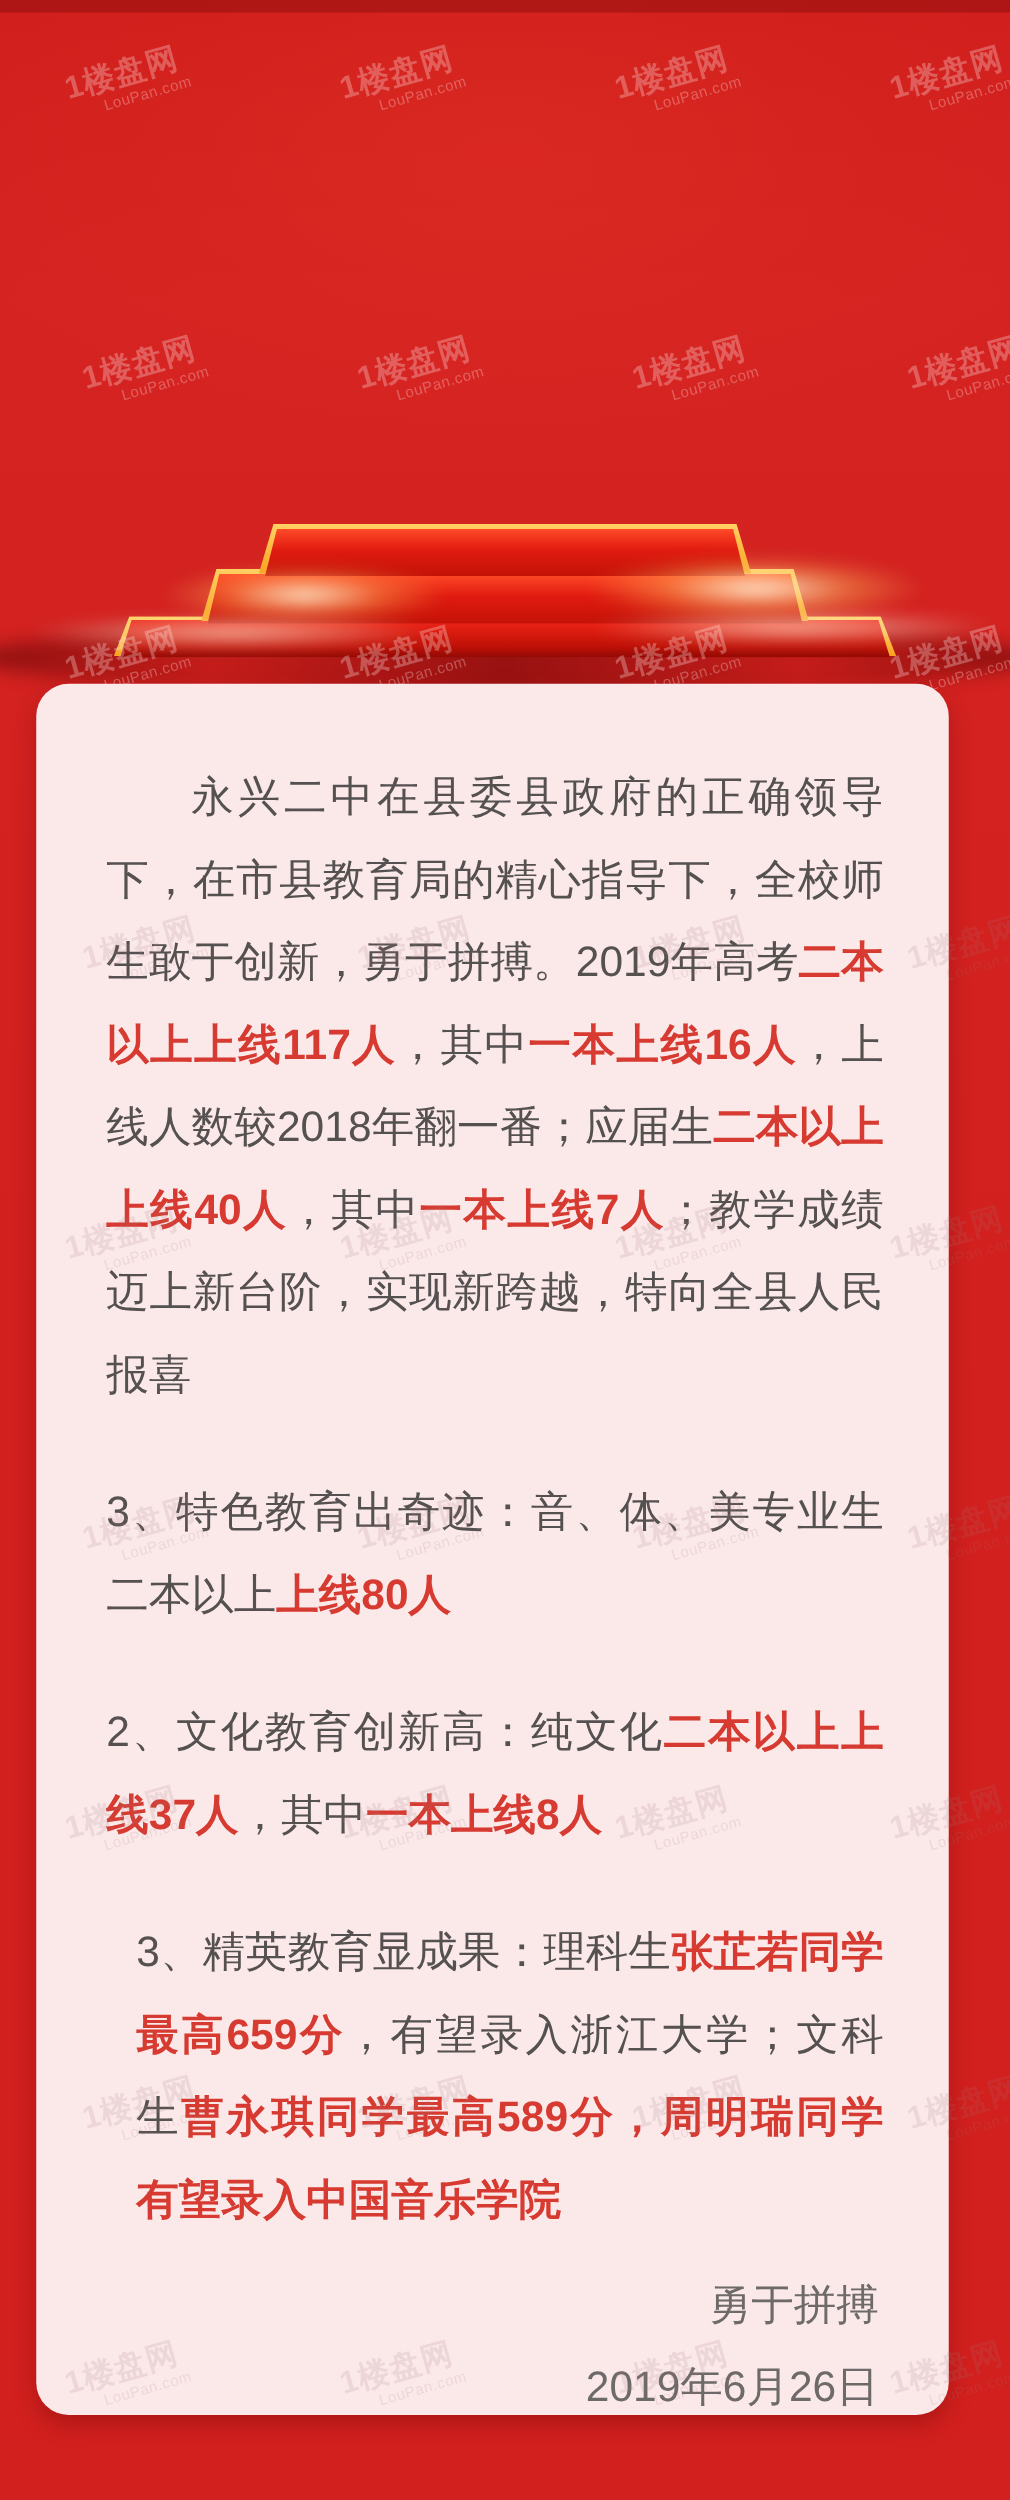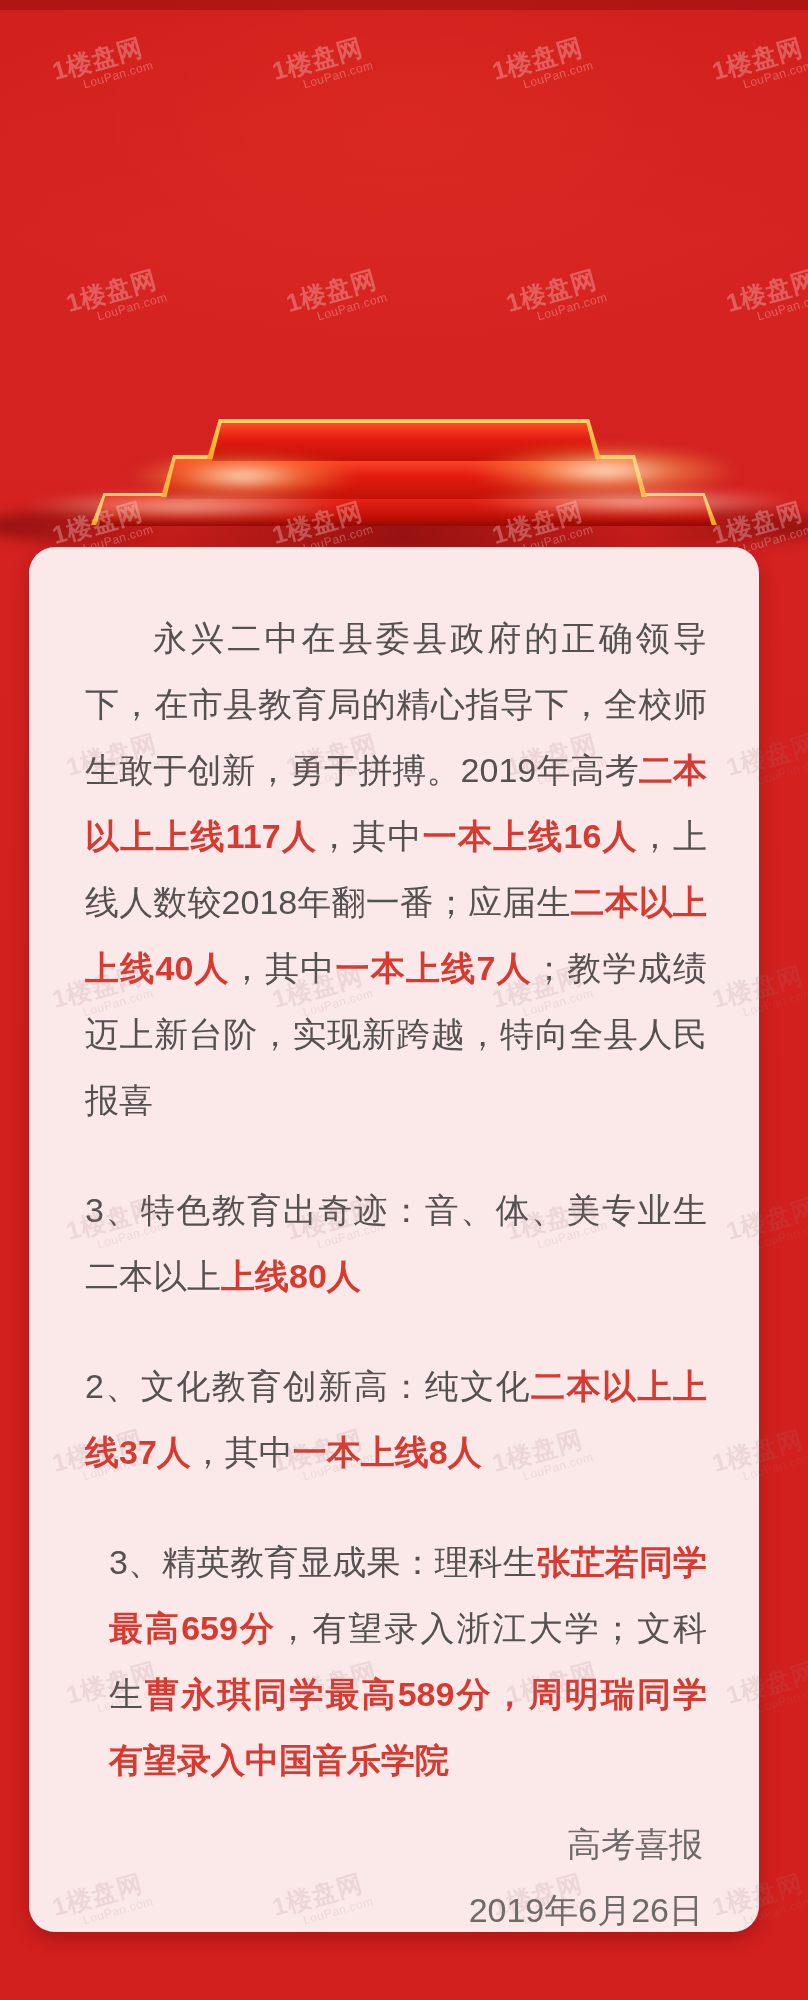--- a/index.html
+++ b/index.html
@@ -123,21 +123,21 @@
   <div class="card">
     <p class="intro"><span>永兴二中在县委县政府的正确领导下，在市县教育局的精心指导下，全校师生敢于创新，勇于拼搏。2019年高考</span><span class="hl">二本以上上线117人</span><span>，其中</span><span class="hl">一本上线16人</span><span>，上线人数较2018年翻一番；应届生</span><span class="hl">二本以上上线40人</span><span>，其中</span><span class="hl">一本上线7人</span><span>；教学成绩迈上新台阶，实现新跨越，特向全县人民报喜</span></p>
 
     <p class="item1"><span>3、特色教育出奇迹：音、体、美专业生二本以上</span><span class="hl">上线80人</span></p>
 
     <p class="item2"><span>2、文化教育创新高：纯文化</span><span class="hl">二本以上上线37人</span><span>，其中</span><span class="hl">一本上线8人</span></p>
 
     <p class="item3"><span>3、精英教育显成果：理科生</span><span class="hl">张芷若同学最高659分</span><span>，有望录入浙江大学；文科生</span><span class="hl">曹永琪同学最高589分，周明瑞同学有望录入中国音乐学院</span></p>
 
     <div class="sign-block">
-      <div>高考喜报</div>
+      <div>勇于拼搏</div>
       <div>2019年6月26日</div>
     </div>
   </div>
 
   <div class="wm-layer">
       <div class="wm on-red" style="left: 52px; top: 40px;">
         <span class="wm-brand">1楼盘网</span>
         <span class="wm-site">LouPan.com</span>
       </div>
       <div class="wm on-red" style="left: 272px; top: 40px;">

